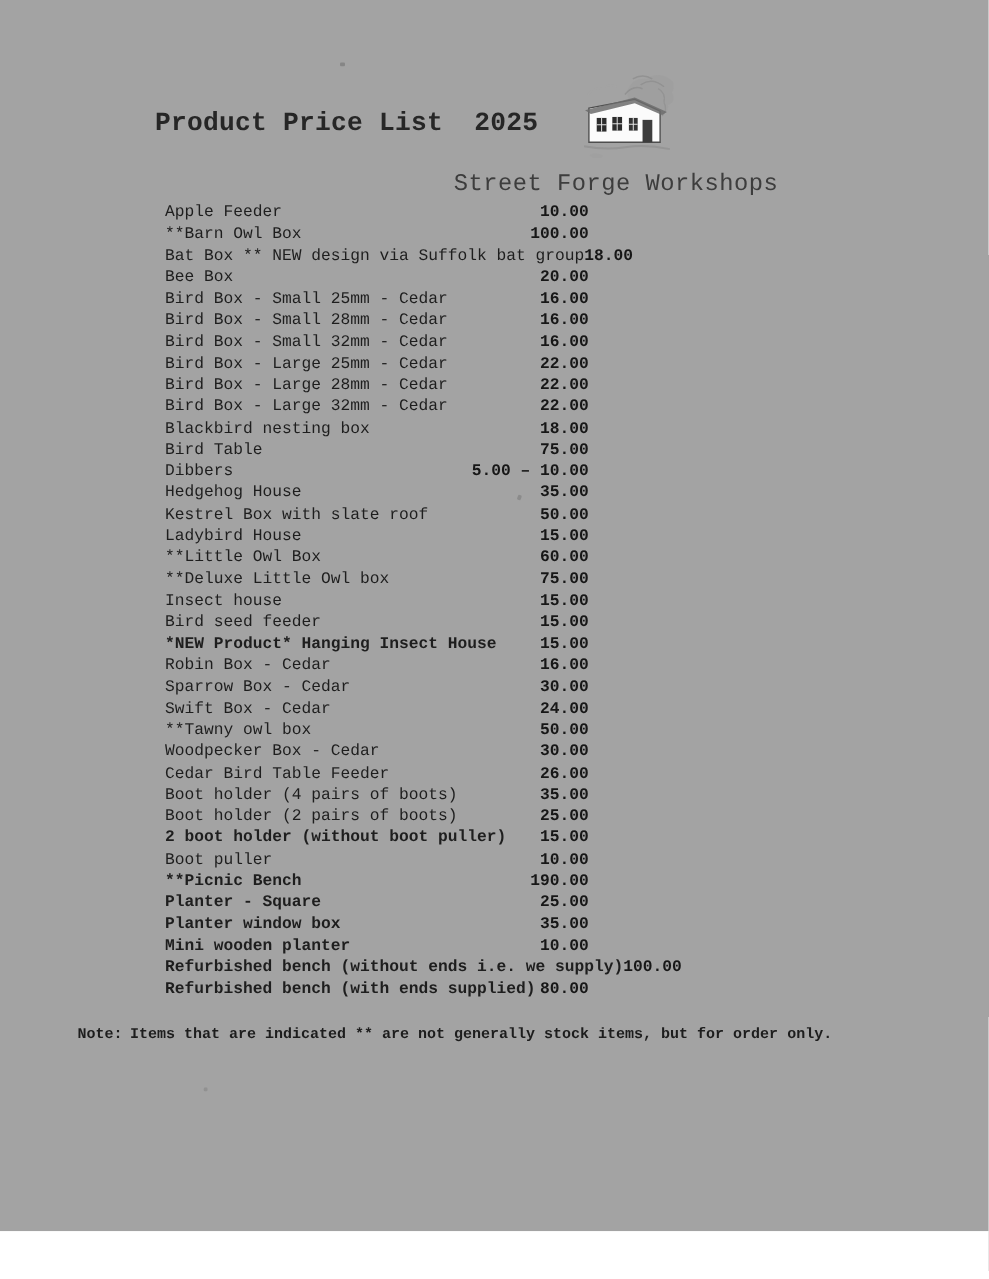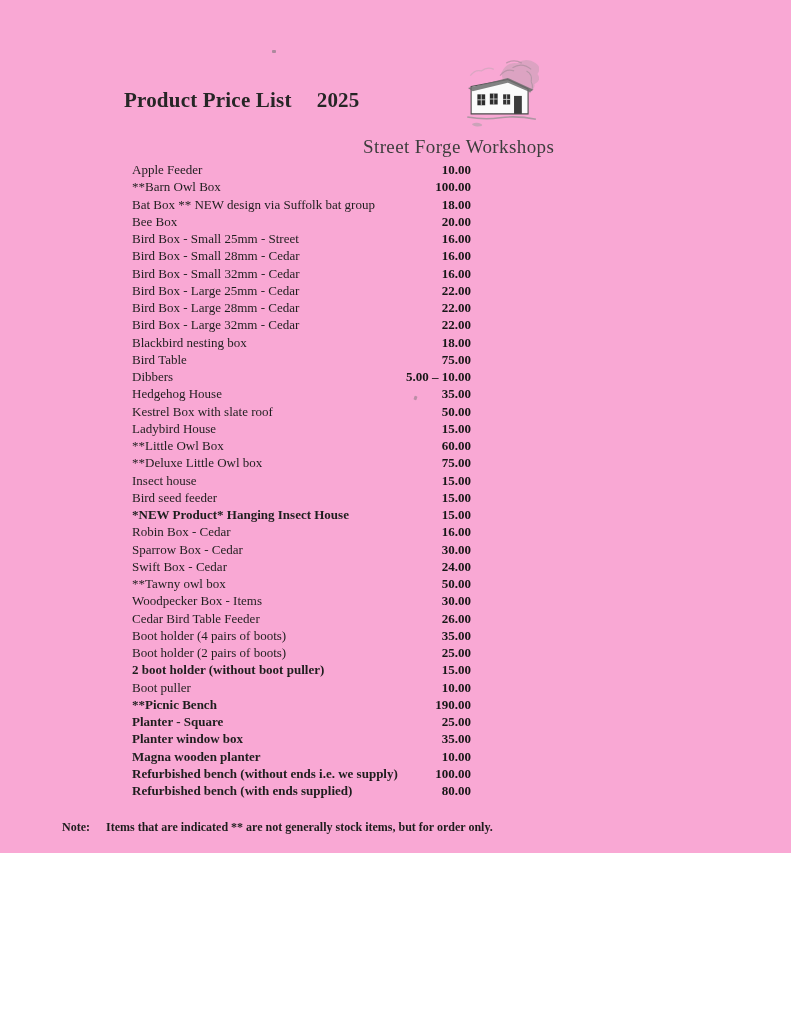--- a/index.html
+++ b/index.html
@@ -1,20 +1,20 @@
 <!DOCTYPE html>
 <html><head>
 <meta charset="utf-8">
 <style>
   html,body{margin:0;padding:0;background:#ffffff;}
   .page{
     position:relative;
-    width:791px;height:853px;
-    background:#f9a8d4;
-    font-family:Liberation Serif, serif;
+    width:791px;height:985px;
+    background:#a3a3a3;
+    font-family:Liberation Mono, monospace;
     color:#1d1d1d;
     overflow:hidden;
   }
   
   .title{
     position:absolute;left:124px;top:74px;
     font-size:21px;font-weight:700;color:#262626;
     letter-spacing:0.2px;white-space:nowrap;
   }
   .title .year{margin-left:25px;}
@@ -31,21 +31,21 @@
     height:17.25px;line-height:17.25px;font-size:13px;
   }
   .row .name{color:#1e1e1e;white-space:nowrap;}
   .row .price{font-weight:700;color:#171717;white-space:nowrap;text-align:center;}
   .row.bold .name{font-weight:700;}
   
   .note{
     position:absolute;left:62px;top:820px;width:660px;
     font-size:12px;font-weight:700;color:#1d1d1d;white-space:nowrap;
   }
-  .note .note-text{margin-left:16px;}
+  .note .note-text{margin-left:6px;}
   
   .footer{
     position:absolute;left:0;top:987px;width:756px;
     text-align:center;font-size:11.5px;color:#222;
   }
   .footer .company{font-weight:700;line-height:16px;}
   .footer .address{line-height:16px;}
   
   .speck{position:absolute;background:#6f6f6f;border-radius:1px;}
   .speck.s1{left:272px;top:50px;width:4px;height:3px;opacity:.55;}
@@ -107,21 +107,21 @@
       </div>
       <div class="row">
         <span class="name">Bat Box ** NEW design via Suffolk bat group</span>
         <span class="price">18.00</span>
       </div>
       <div class="row">
         <span class="name">Bee Box</span>
         <span class="price">20.00</span>
       </div>
       <div class="row">
-        <span class="name">Bird Box - Small 25mm - Street</span>
+        <span class="name">Bird Box - Small 25mm - Cedar</span>
         <span class="price">16.00</span>
       </div>
       <div class="row">
         <span class="name">Bird Box - Small 28mm - Cedar</span>
         <span class="price">16.00</span>
       </div>
       <div class="row">
         <span class="name">Bird Box - Small 32mm - Cedar</span>
         <span class="price">16.00</span>
       </div>
@@ -191,21 +191,21 @@
       </div>
       <div class="row">
         <span class="name">Swift Box - Cedar</span>
         <span class="price">24.00</span>
       </div>
       <div class="row">
         <span class="name">**Tawny owl box</span>
         <span class="price">50.00</span>
       </div>
       <div class="row">
-        <span class="name">Woodpecker Box - Items</span>
+        <span class="name">Woodpecker Box - Cedar</span>
         <span class="price">30.00</span>
       </div>
       <div class="row">
         <span class="name">Cedar Bird Table Feeder</span>
         <span class="price">26.00</span>
       </div>
       <div class="row">
         <span class="name">Boot holder (4 pairs of boots)</span>
         <span class="price">35.00</span>
       </div>
@@ -227,21 +227,21 @@
       </div>
       <div class="row bold">
         <span class="name">Planter - Square</span>
         <span class="price">25.00</span>
       </div>
       <div class="row bold">
         <span class="name">Planter window box</span>
         <span class="price">35.00</span>
       </div>
       <div class="row bold">
-        <span class="name">Magna wooden planter</span>
+        <span class="name">Mini wooden planter</span>
         <span class="price">10.00</span>
       </div>
       <div class="row bold">
         <span class="name">Refurbished bench (without ends i.e. we supply)</span>
         <span class="price">100.00</span>
       </div>
       <div class="row bold">
         <span class="name">Refurbished bench (with ends supplied)</span>
         <span class="price">80.00</span>
       </div>

